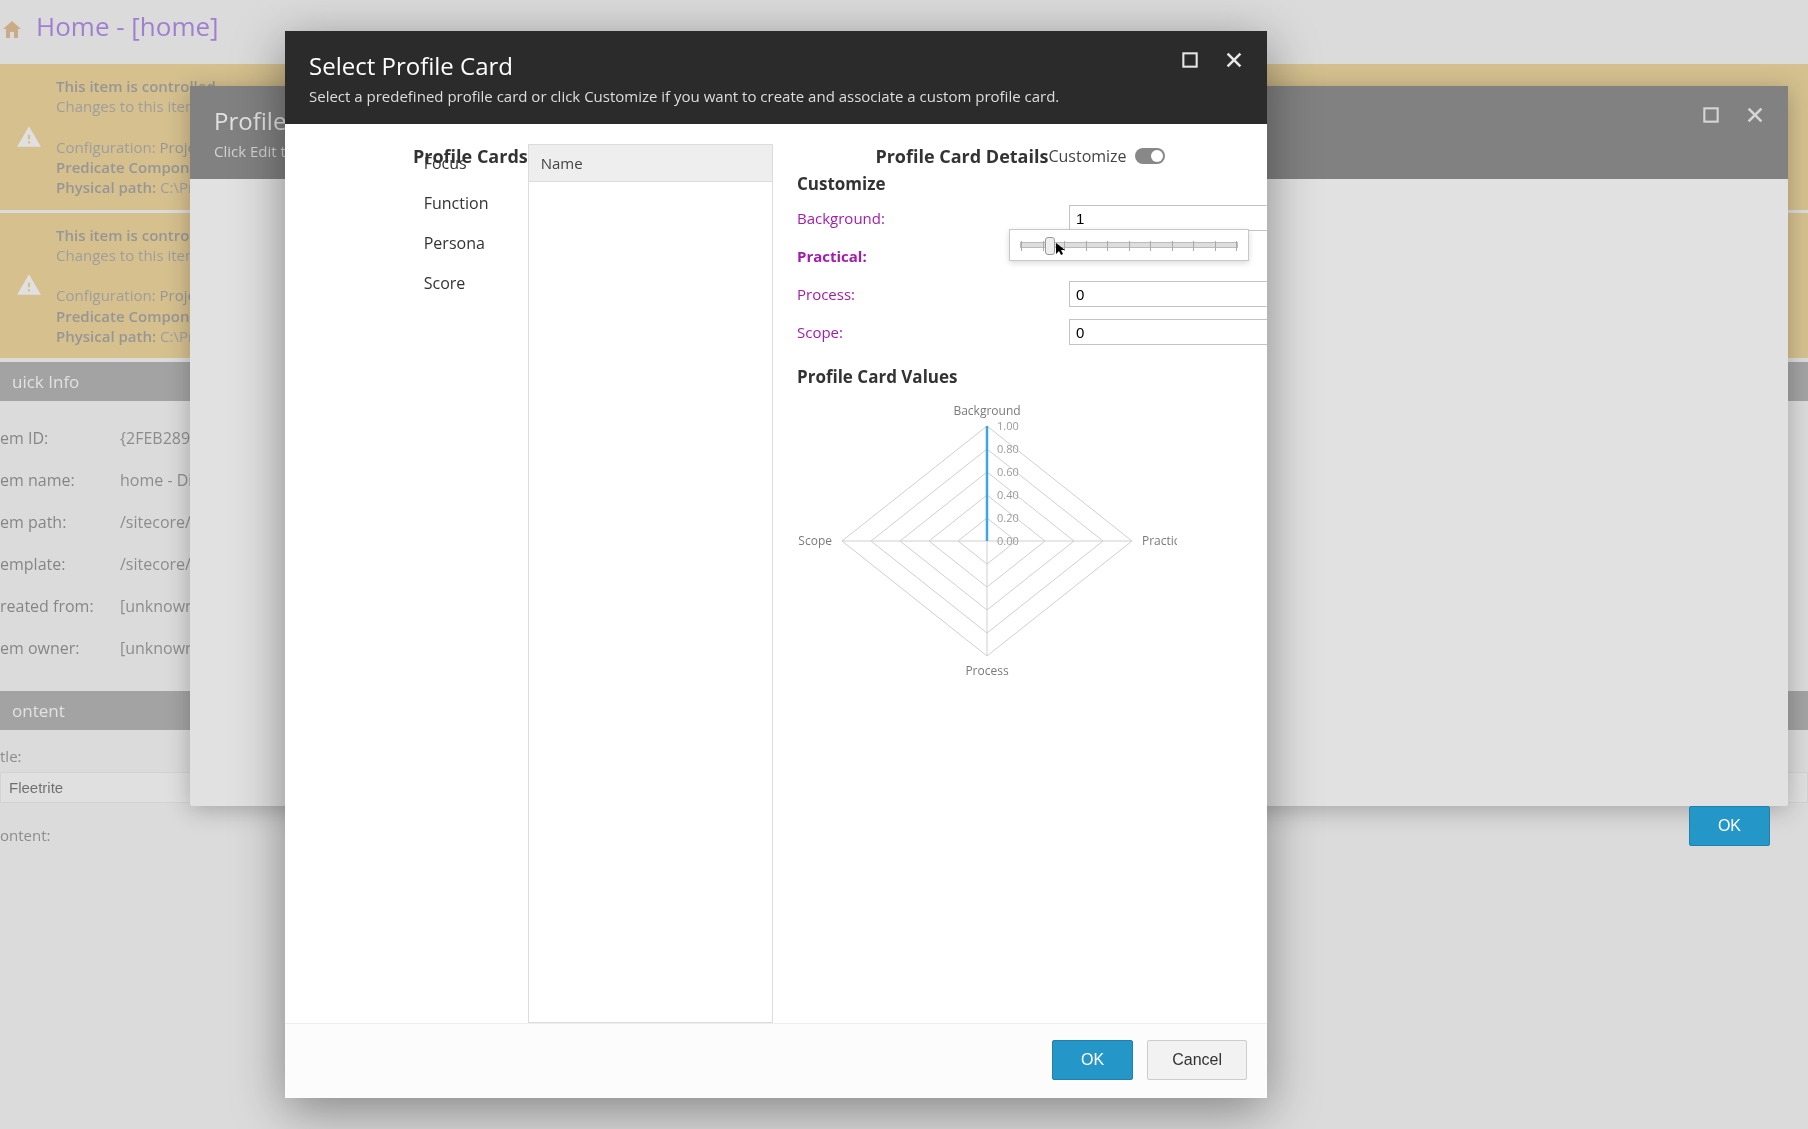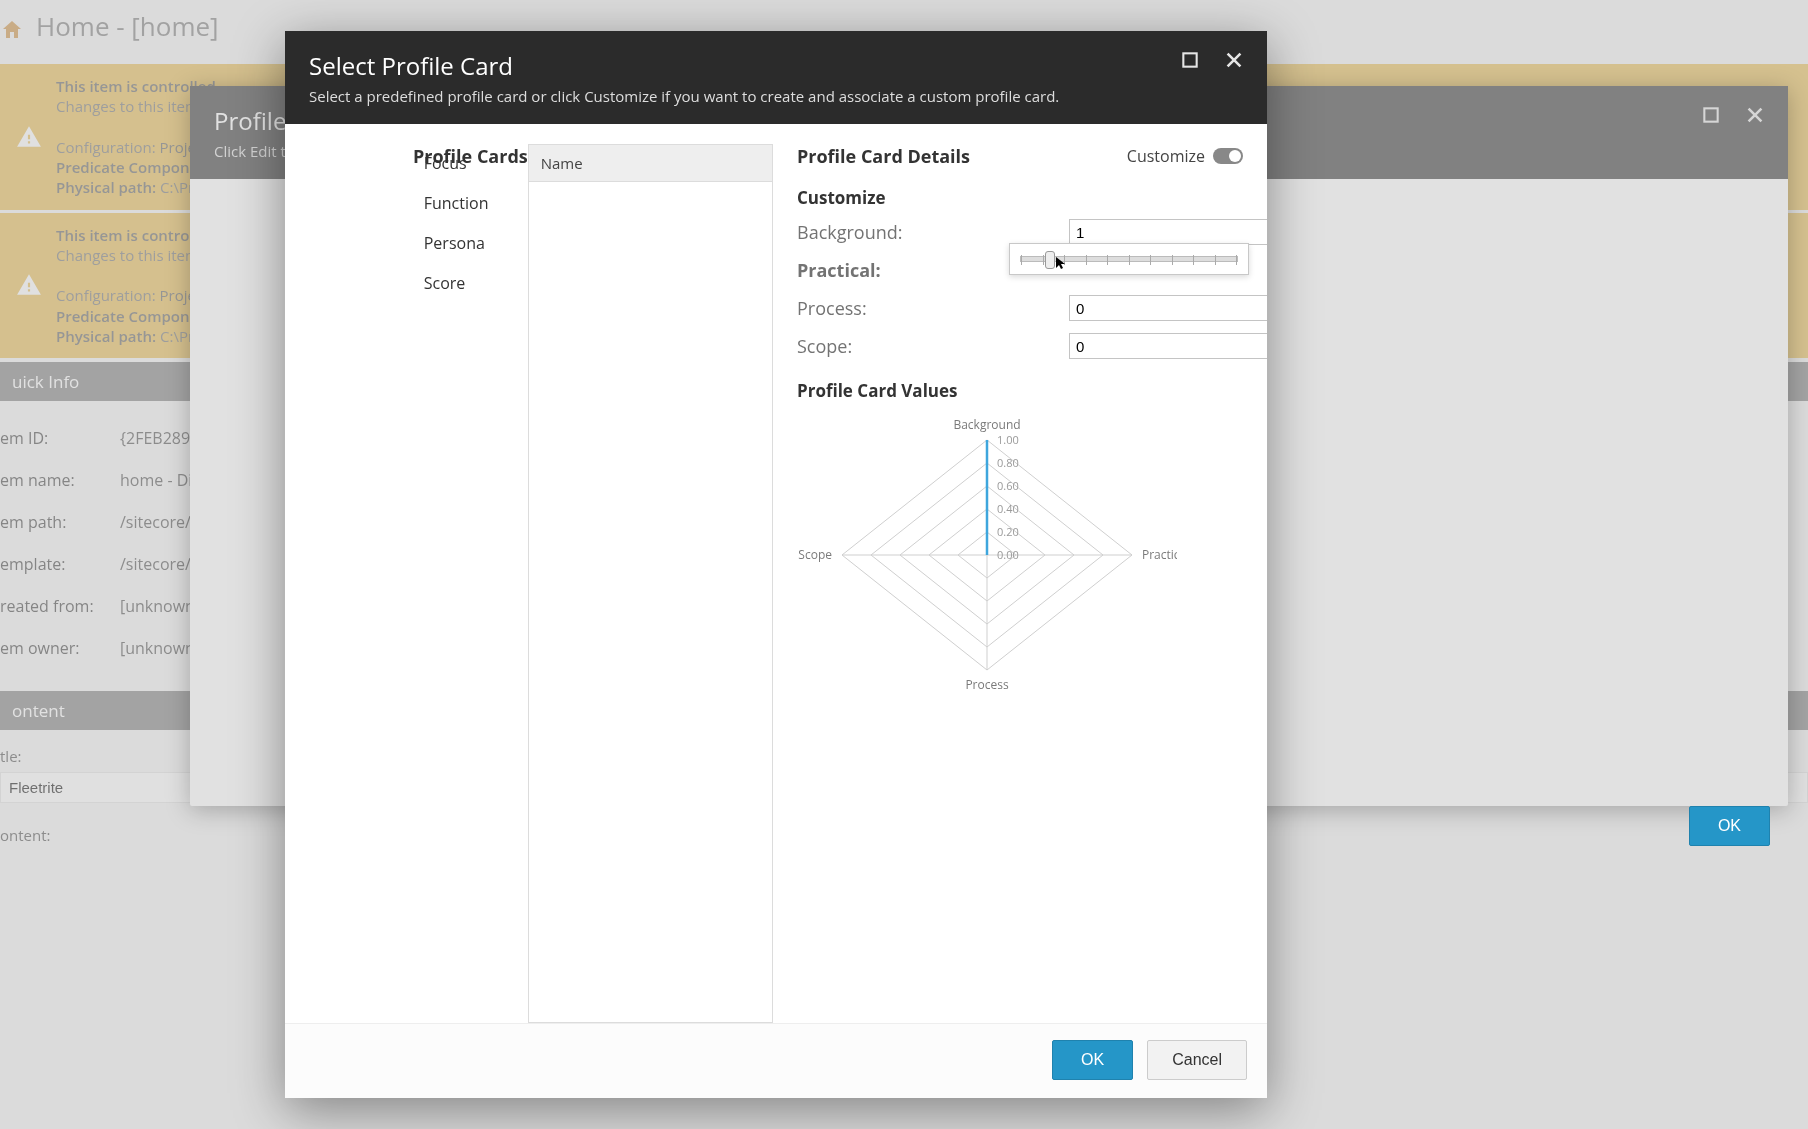--- a/index.html
+++ b/index.html
@@ -19,21 +19,21 @@
     inset: 0;
     filter: brightness(1);
     background: #f2f2f2;
   }
   .bg-header {
     display: flex;
     align-items: center;
     gap: 12px;
     padding: 8px 0 20px 0;
     font-size: 26px;
-    color: #737373;
+    color: #6d28d9;
   }
   .home-icon {
     width: 24px; height: 24px;
     display: inline-block;
   }
   .warning-band {
     background: #e1a91e;
     padding: 12px 16px;
     margin-bottom: 3px;
     display: flex;
@@ -202,23 +202,23 @@
   }
   .cards-table .tbody { flex:1; }
 
   .col-right {
     flex: 1;
     display:flex;
     flex-direction:column;
   }
   .details-head {
     display:flex;
-    justify-content:space-between;
+    justify-content:center;
     align-items:center;
-    margin-bottom: 18px;
+    margin-bottom: 4px;
   }
   .details-head h3 { font-size:18px; font-weight:700; color:#333; }
   .cust-toggle { display:flex; align-items:center; gap:8px; font-size:16px; color:#444; }
   .toggle {
     width:30px; height:16px; border-radius:10px; background:#888;
     position:relative; cursor:pointer;
   }
   .toggle::after {
     content:''; position:absolute; right:2px; top:2px;
     width:12px; height:12px; border-radius:50%; background:#fff;
@@ -237,21 +237,21 @@
     top:30px; left:-10px; transform:rotate(-35deg);
   }
   .thumb::after { top:44px; }
   .cust-desc { font-size:15px; color:#333; }
 
   .field-row {
     display:flex; align-items:center; justify-content:space-between;
     margin: 8px 0;
     height: 30px;
   }
-  .field-row .lbl { font-size:18px; color:#737373; }
+  .field-row .lbl { font-size:15px; color:#a21caf; }
   .combo {
     display:flex;
     width:174px;
     height:26px;
   }
   .combo input {
     flex:1; border:1px solid #c4c4c4; border-right:none;
     padding:2px 6px; font-size:15px; background:#fff;
   }
 

